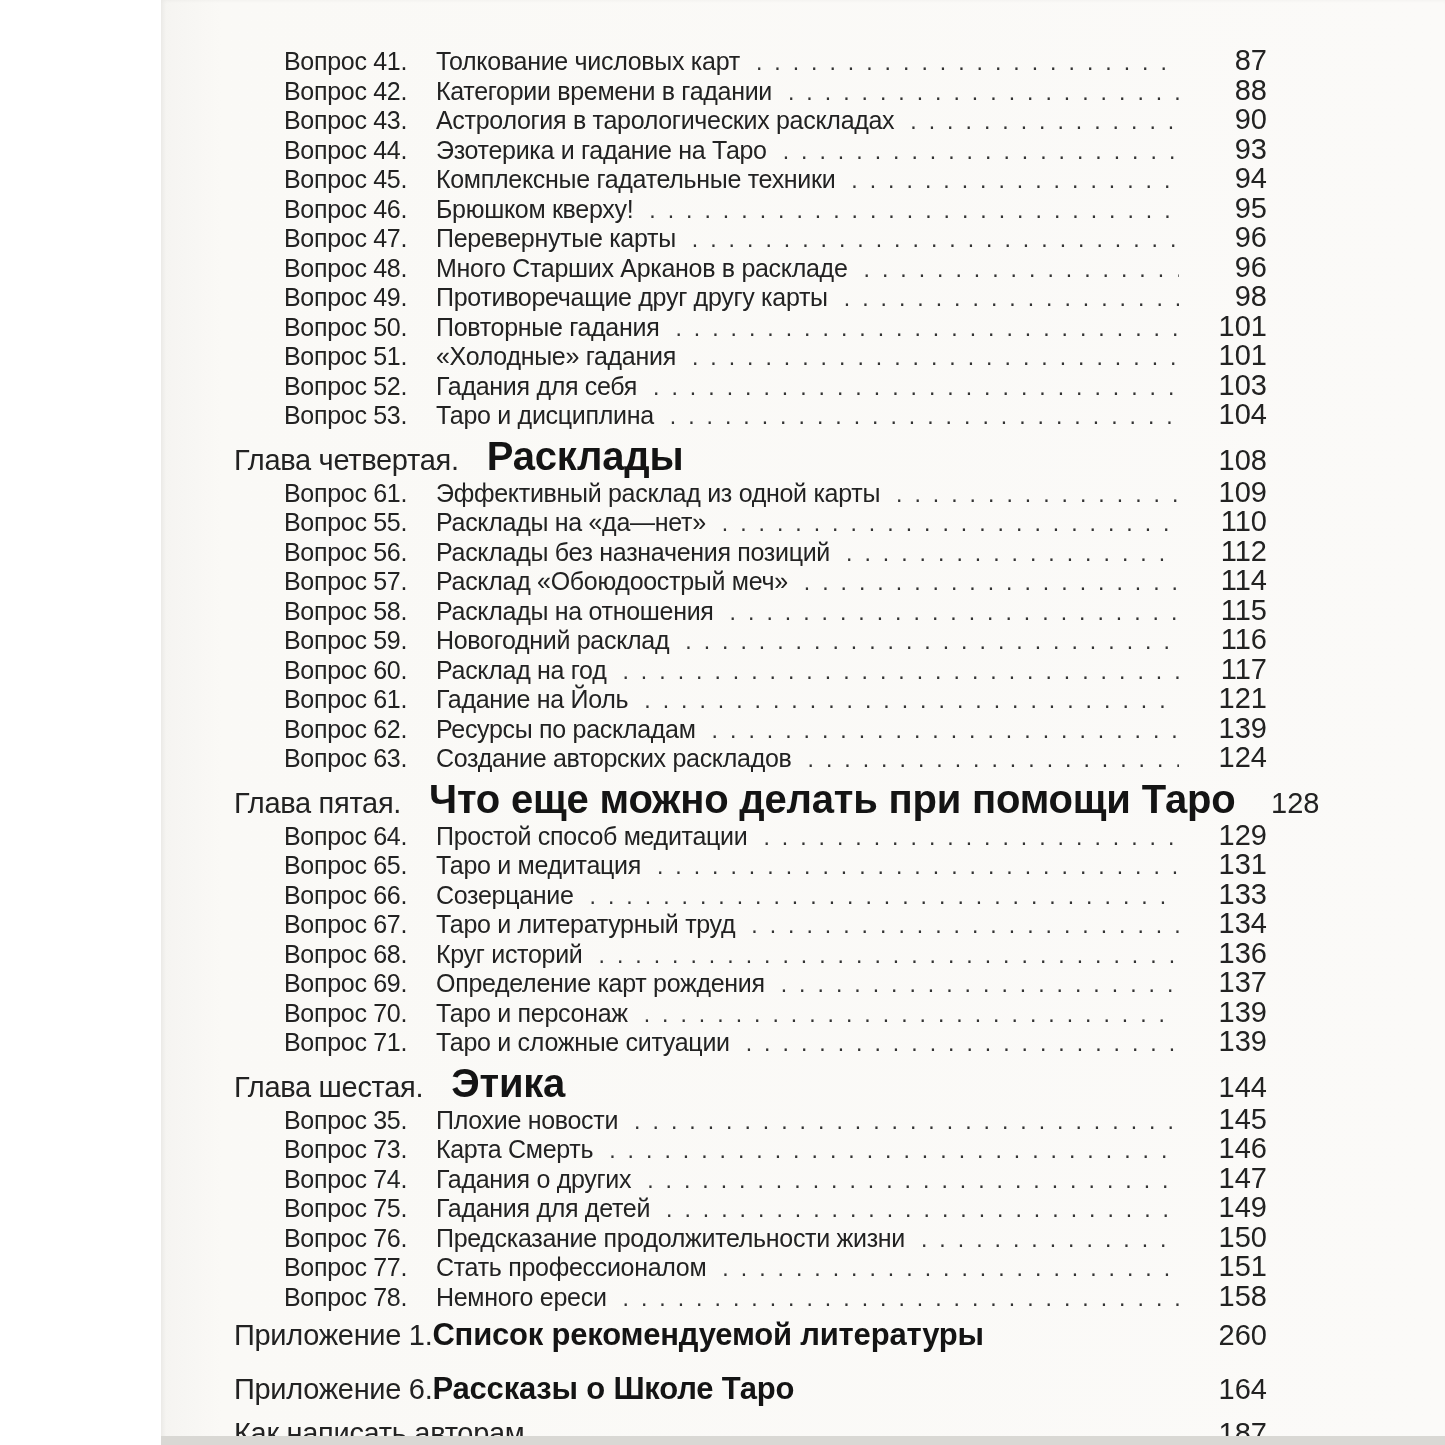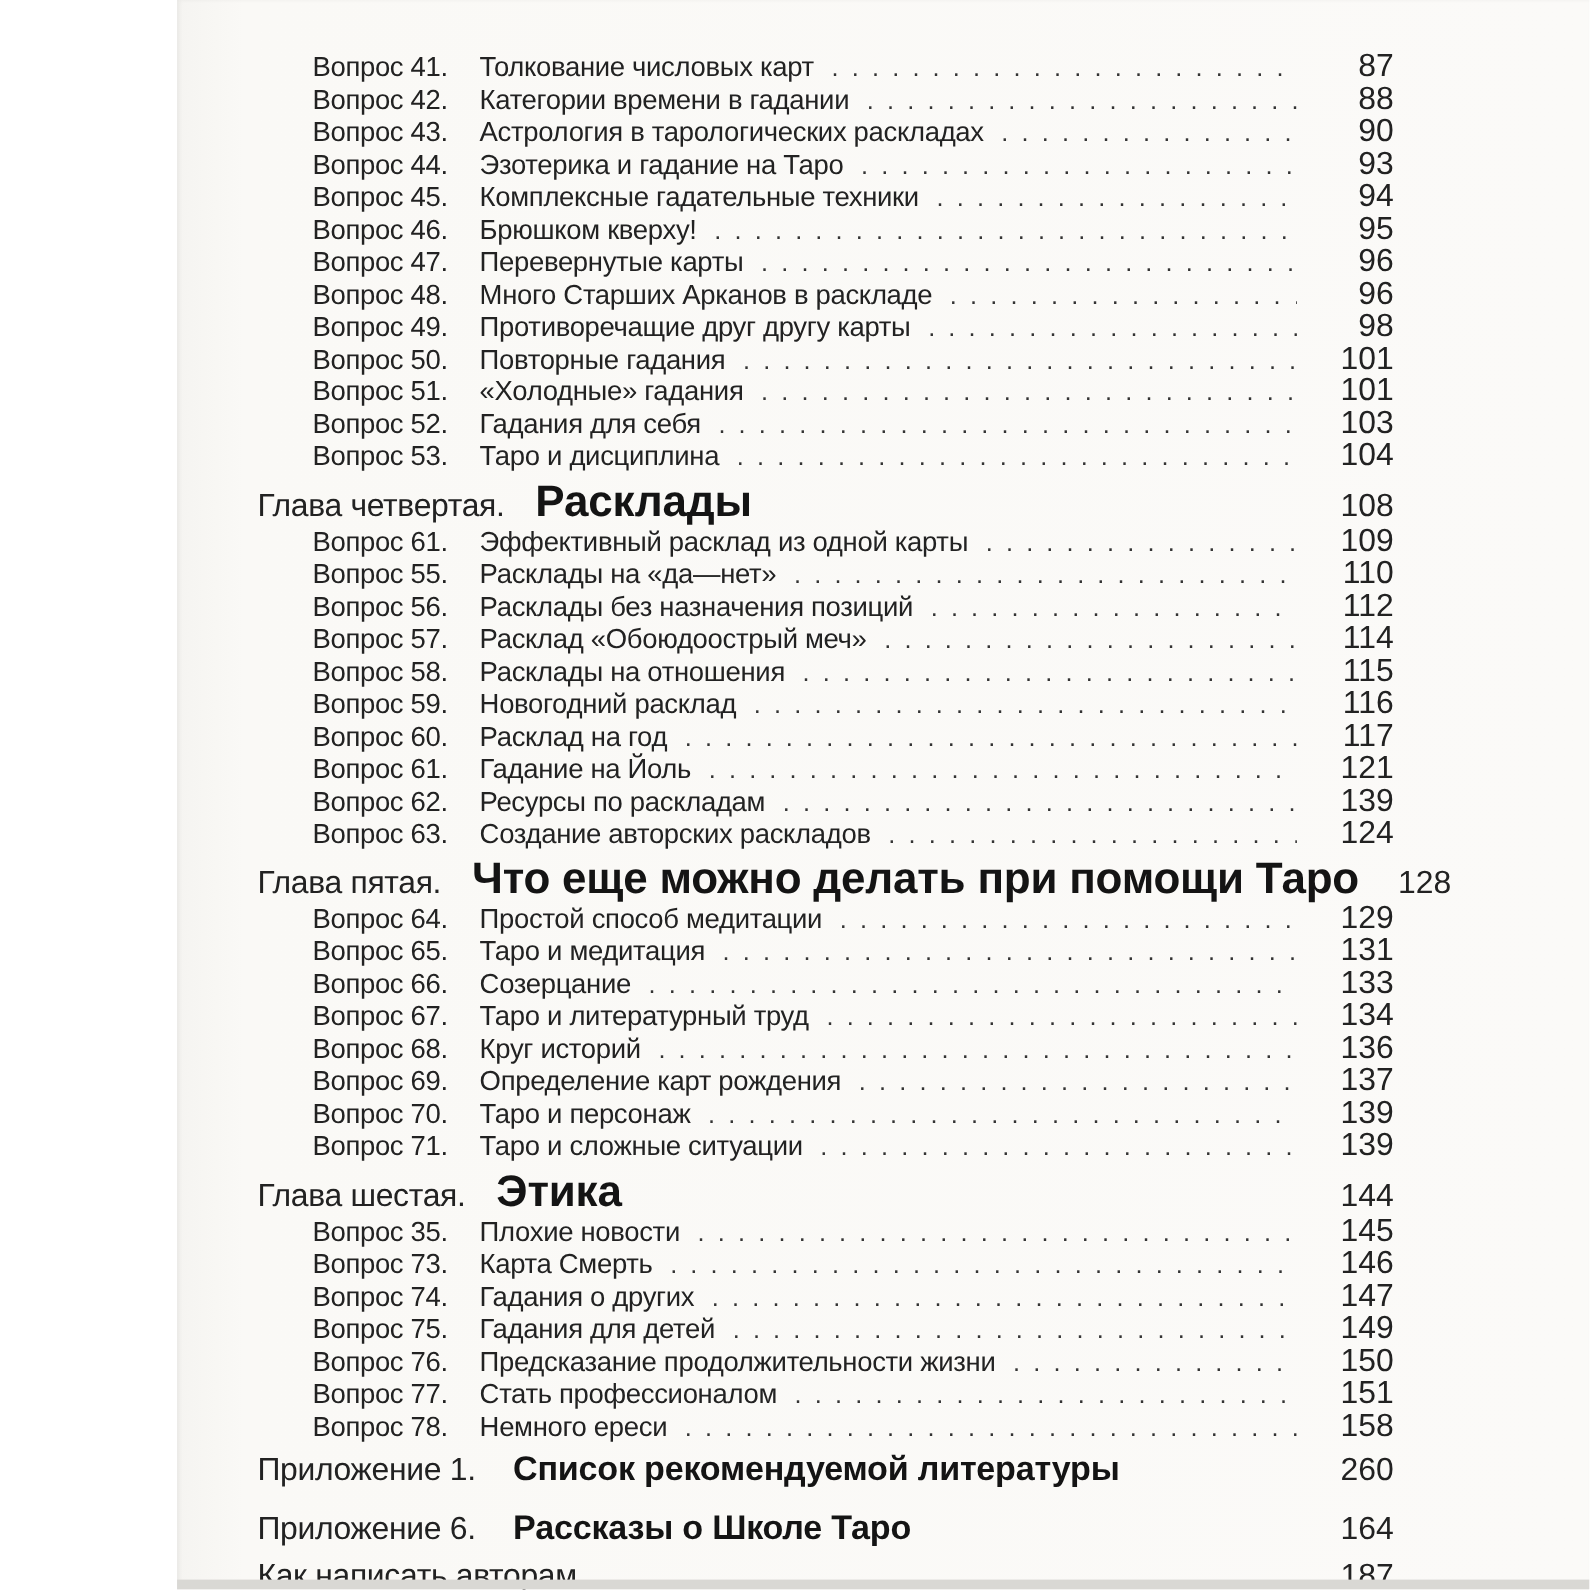--- a/index.html
+++ b/index.html
@@ -93,21 +93,20 @@
   .row.appendix {
     margin-top: 8px;
     height: 46px;
     font-size: 29px;
     letter-spacing: -0.3px;
     white-space: nowrap;
   }
   .appendix .ttl {
     font-weight: bold;
     font-size: 31px;
-    margin-left: 34px;
     letter-spacing: -0.2px;
     color: #141414;
   }
 
   .row.plain {
     height: 38px;
     font-size: 29px;
     letter-spacing: -0.3px;
     white-space: nowrap;
   }

